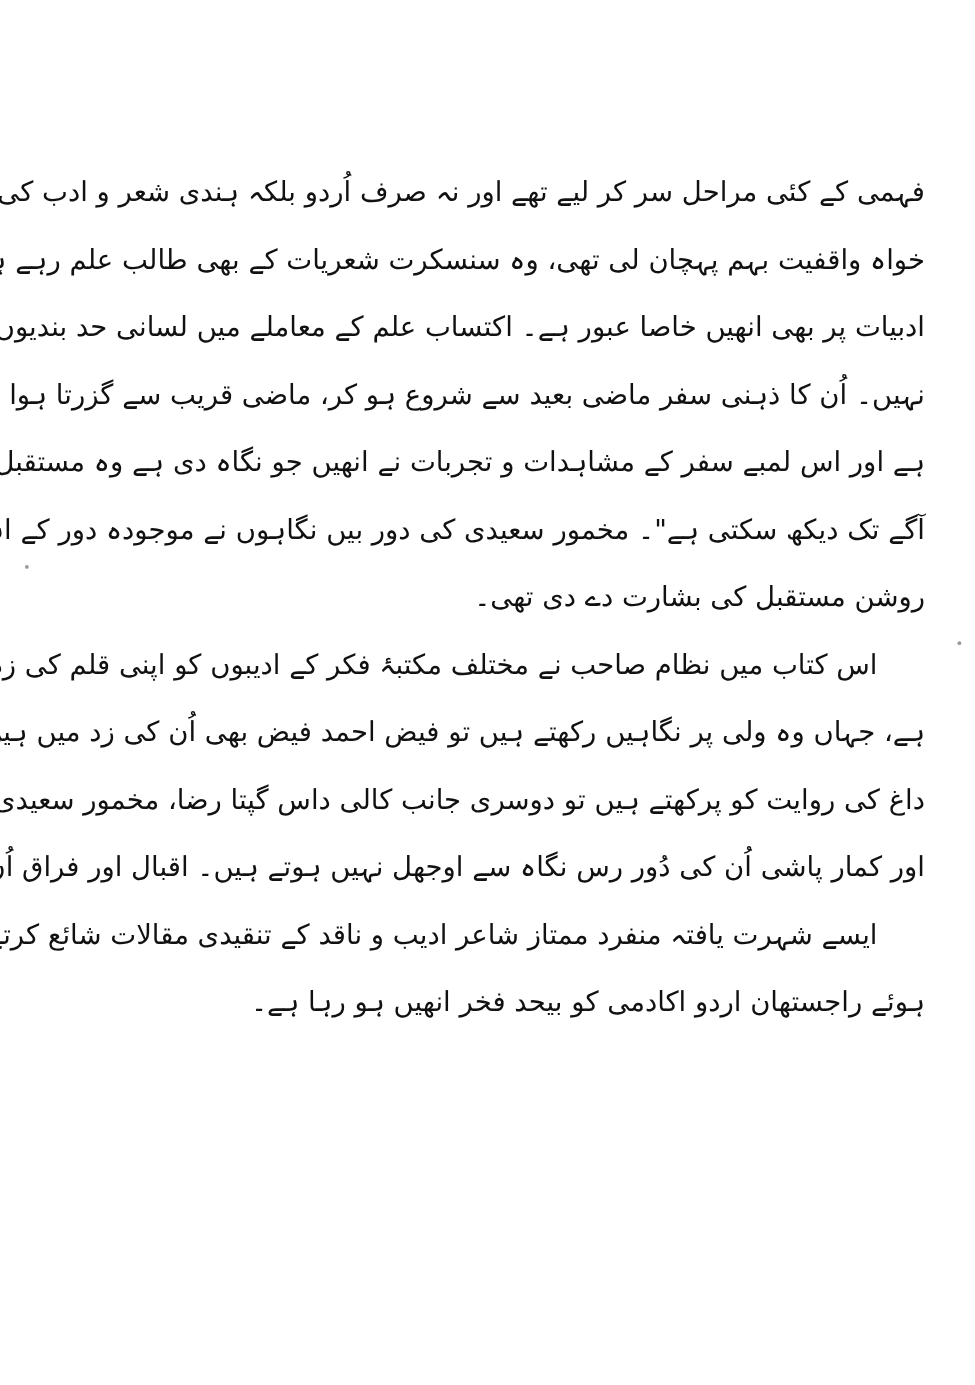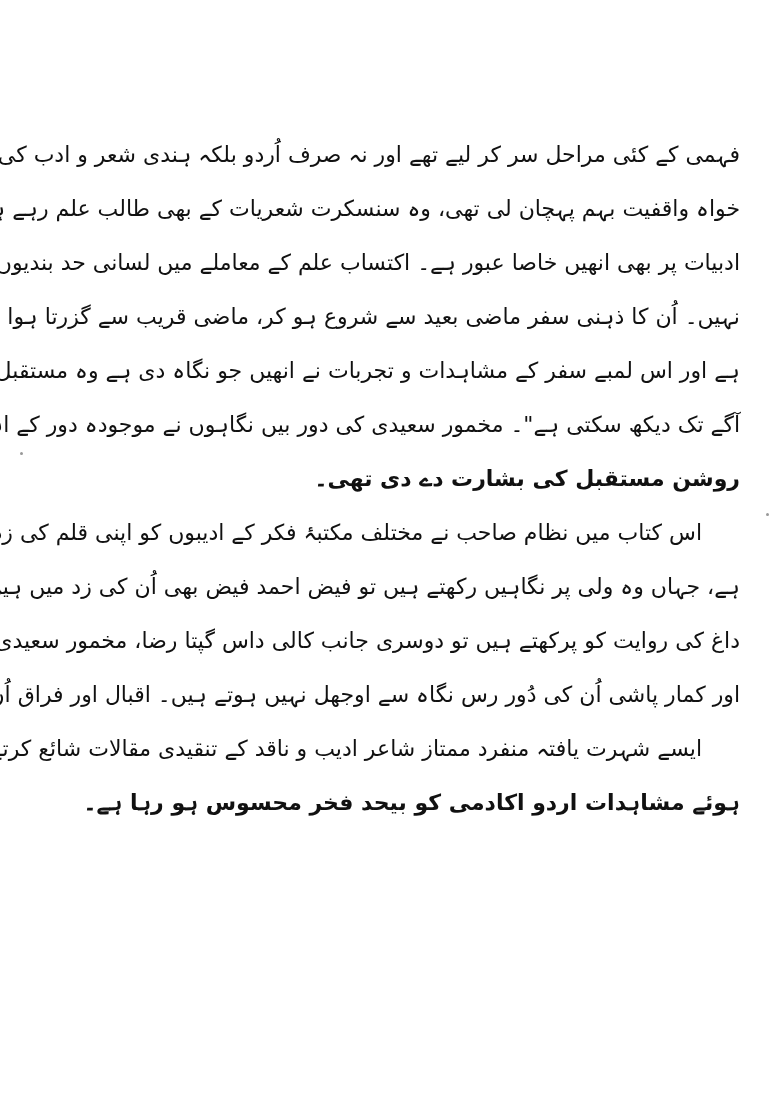--- a/index.html
+++ b/index.html
@@ -33,21 +33,20 @@
       line-height: 54px;
       font-size: 22px;
       white-space: nowrap;
       text-align: justify;
       text-align-last: justify;
       direction: rtl;
       unicode-bidi: plaintext;
     }
     .line.last {
       text-align-last: right;
-      font-weight: bold;
     }
     .para-indent .line.first {
       padding-right: 38px;
     }
     .dot {
       position: absolute;
       width: 3px; height: 3px;
       border-radius: 50%;
       background: #999;
     }
@@ -69,19 +68,19 @@
 
   <div class="para para-indent">
     <span class="line first">اس کتاب میں نظام صاحب نے مختلف مکتبۂ فکر کے ادیبوں کو اپنی قلم کی زد میں لیا</span>
     <span class="line">ہے، جہاں وہ ولی پر نگاہیں رکھتے ہیں تو فیض احمد فیض بھی اُن کی زد میں ہیں۔ سودا، غالب اور</span>
     <span class="line">داغ کی روایت کو پرکھتے ہیں تو دوسری جانب کالی داس گپتا رضا، مخمور سعیدی، علی سردار جعفری</span>
     <span class="line">اور کمار پاشی اُن کی دُور رس نگاہ سے اوجھل نہیں ہوتے ہیں۔ اقبال اور فراق اُن کی فکری اساس</span>
   </div>
 
   <div class="para para-indent">
     <span class="line first">ایسے شہرت یافتہ منفرد ممتاز شاعر ادیب و ناقد کے تنقیدی مقالات شائع کرتے</span>
-    <span class="line last">ہوئے مشاہدات اردو اکادمی کو بیحد فخر محسوس ہو رہا ہے۔</span>
+    <span class="line last">ہوئے راجستھان اردو اکادمی کو بیحد فخر انھیں ہو رہا ہے۔</span>
   </div>
 
 </div>
 
 <span class="dot" style="left:766px; top:513px;"></span>
 <span class="dot" style="left:20px; top:452px;"></span>
 
 </body></html>

